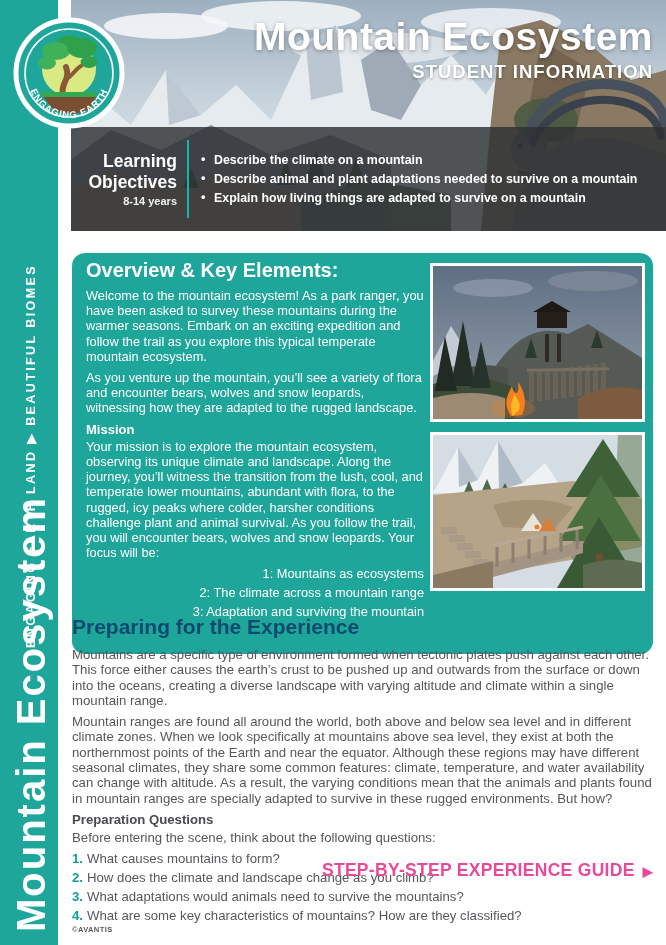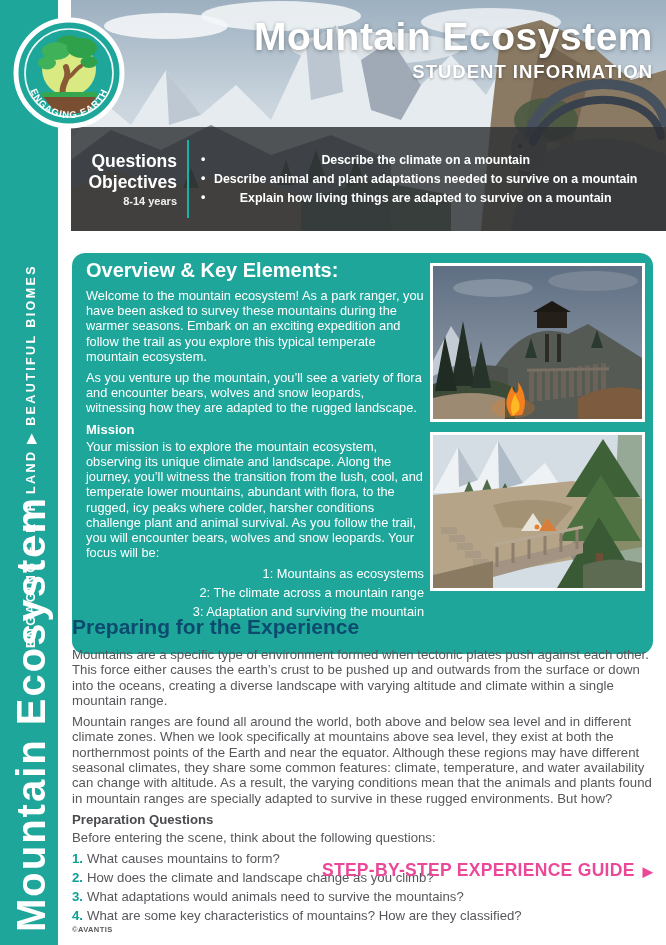--- a/index.html
+++ b/index.html
@@ -31,21 +31,21 @@
     text-shadow:0 1px 3px rgba(0,0,0,.35);
   }
   .band {
     position:absolute; left:0; top:127px; width:595px; height:104px;
     background:rgba(45,49,53,.82); display:flex; align-items:center; z-index:2;
   }
   .band-left { width:106px; text-align:right; color:#fff; flex:0 0 auto; }
   .band-left .l { font-size:17.5px; font-weight:bold; line-height:21px; }
   .band-left .age { font-size:11px; font-weight:bold; margin-top:2px; color:#f0f0f0; }
   .band-divider { width:2px; height:78px; background:#17B3A8; margin:0 12px 0 10px; flex:0 0 auto; }
-  .band ul { list-style:none; margin:0; padding:0;text-align:center; }
+  .band ul { list-style:none; margin:0; padding:0; }
   .band li {
     position:relative; padding-left:13px; margin:5px 0; color:#fff;
     font-weight:bold; font-size:12.4px; white-space:nowrap;
   }
   .band li::before { content:"\2022"; position:absolute; left:0; top:-1px; }
   
   .logo { position:absolute; left:13px; top:17px; width:112px; height:112px; z-index:4; }
   
   .overview {
     position:absolute; left:72px; top:253px; width:581px; height:401px;
@@ -131,21 +131,21 @@
       <circle cx="449" cy="146" r="2.2" fill="#2E2A26"></circle>
     </svg>
 
     <div class="hero-titles">
       <h1 class="hero-title">Mountain Ecosystem</h1>
       <div class="hero-subtitle">STUDENT INFORMATION</div>
     </div>
 
     <div class="band">
       <div class="band-left">
-        <div class="l">Questions</div>
+        <div class="l">Learning</div>
         <div class="l">Objectives</div>
         <div class="age">8-14 years</div>
       </div>
       <div class="band-divider"></div>
       <ul>
         <li>Describe the climate on a mountain</li>
         <li>Describe animal and plant adaptations needed to survive on a mountain</li>
         <li>Explain how living things are adapted to survive on a mountain</li>
       </ul>
     </div>

